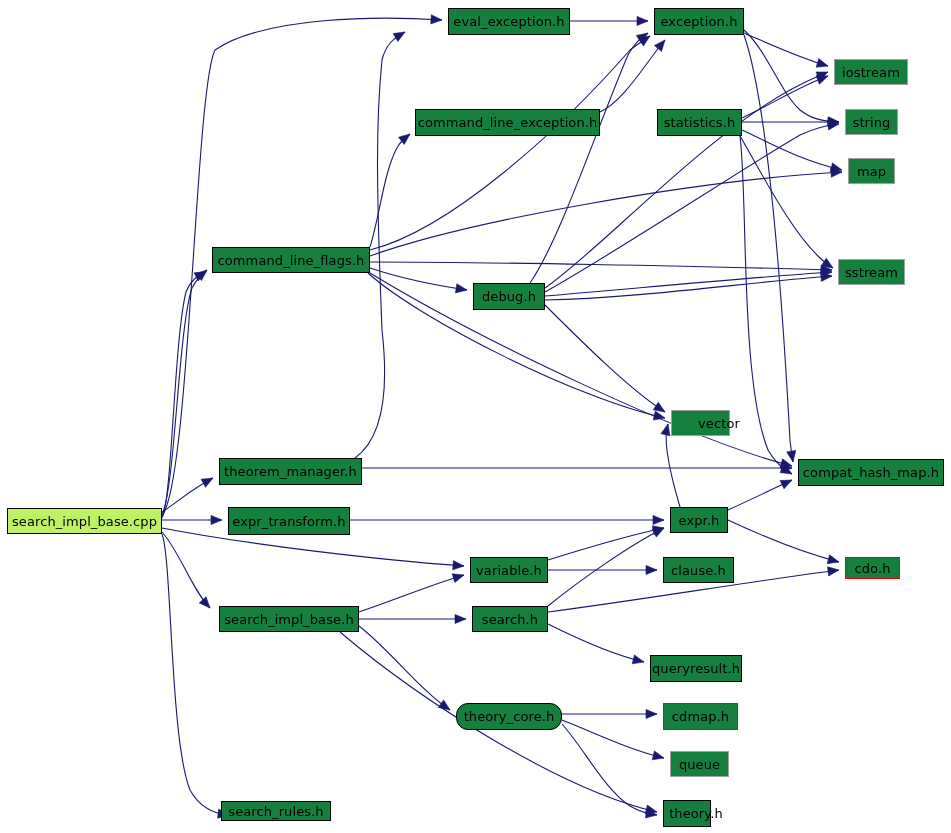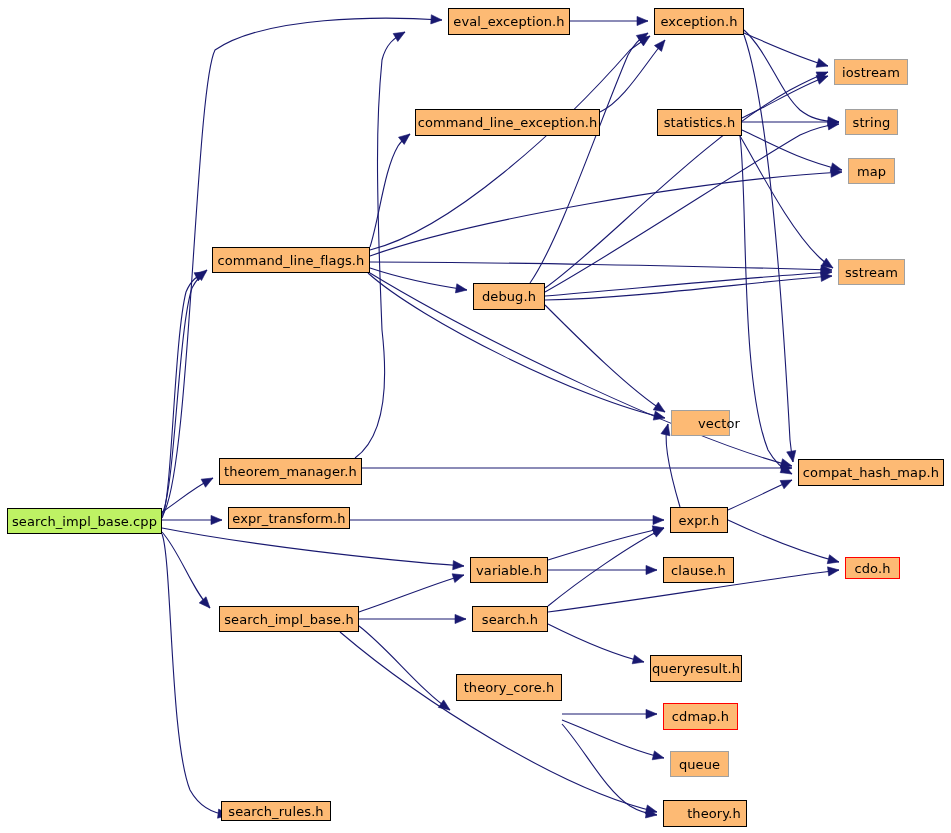--- a/index.html
+++ b/index.html
@@ -31,21 +31,21 @@
     fill: #191970;
     stroke: #191970;
     stroke-width: 0.6;
   }
   .node-box {
     position: absolute;
     box-sizing: border-box;
     display: flex;
     align-items: center;
     justify-content: center;
-    background: #fdba74;
+    background: #15803d;
     border: 1px solid #000000;
     color: #000000;
     font-size: 13px;
     letter-spacing: 0.1px;
     white-space: nowrap;
   }
   .node-box.system {
     border-color: #a0a0a0;
   }
   .node-box.red {
@@ -196,21 +196,21 @@
       </div>
       <div class="node-box system" style="left: 671px; top: 410px; width: 59px; height: 26px; padding-left: 37px;">
         <span>vector</span>
       </div>
       <div class="node-box" style="left: 219px; top: 458px; width: 143px; height: 27px;">
         <span>theorem_manager.h</span>
       </div>
       <div class="node-box" style="left: 798px; top: 459px; width: 146px; height: 27px;">
         <span>compat_hash_map.h</span>
       </div>
-      <div class="node-box" style="left: 228px; top: 507px; width: 122px; height: 22px;">
+      <div class="node-box" style="left: 228px; top: 507px; width: 122px; height: 28px;">
         <span>expr_transform.h</span>
       </div>
       <div class="node-box" style="left: 670px; top: 507px; width: 58px; height: 26px;">
         <span>expr.h</span>
       </div>
       <div class="node-box" style="left: 470px; top: 557px; width: 78px; height: 26px;">
         <span>variable.h</span>
       </div>
       <div class="node-box" style="left: 663px; top: 557px; width: 71px; height: 26px;">
         <span>clause.h</span>
@@ -220,29 +220,29 @@
       </div>
       <div class="node-box" style="left: 219px; top: 606px; width: 140px; height: 26px;">
         <span>search_impl_base.h</span>
       </div>
       <div class="node-box" style="left: 472px; top: 606px; width: 76px; height: 26px;">
         <span>search.h</span>
       </div>
       <div class="node-box" style="left: 650px; top: 655px; width: 92px; height: 27px;">
         <span>queryresult.h</span>
       </div>
-      <div class="node-box" style="left: 456px; top: 674px; width: 106px; height: 27px;">
+      <div class="node-box" style="left: 456px; top: 703px; width: 106px; height: 27px; border-radius: 12px;">
         <span>theory_core.h</span>
       </div>
       <div class="node-box red" style="left: 663px; top: 703px; width: 75px; height: 27px;">
         <span>cdmap.h</span>
       </div>
       <div class="node-box system" style="left: 670px; top: 751px; width: 59px; height: 26px;">
         <span>queue</span>
       </div>
-      <div class="node-box" style="left: 663px; top: 800px; width: 84px; height: 27px; padding-left: 18px;">
+      <div class="node-box" style="left: 663px; top: 800px; width: 48px; height: 27px; padding-left: 18px;">
         <span>theory.h</span>
       </div>
       <div class="node-box" style="left: 221px; top: 801px; width: 110px; height: 20px;">
         <span>search_rules.h</span>
       </div>
     </div>
 </div>
 
 </body></html>

